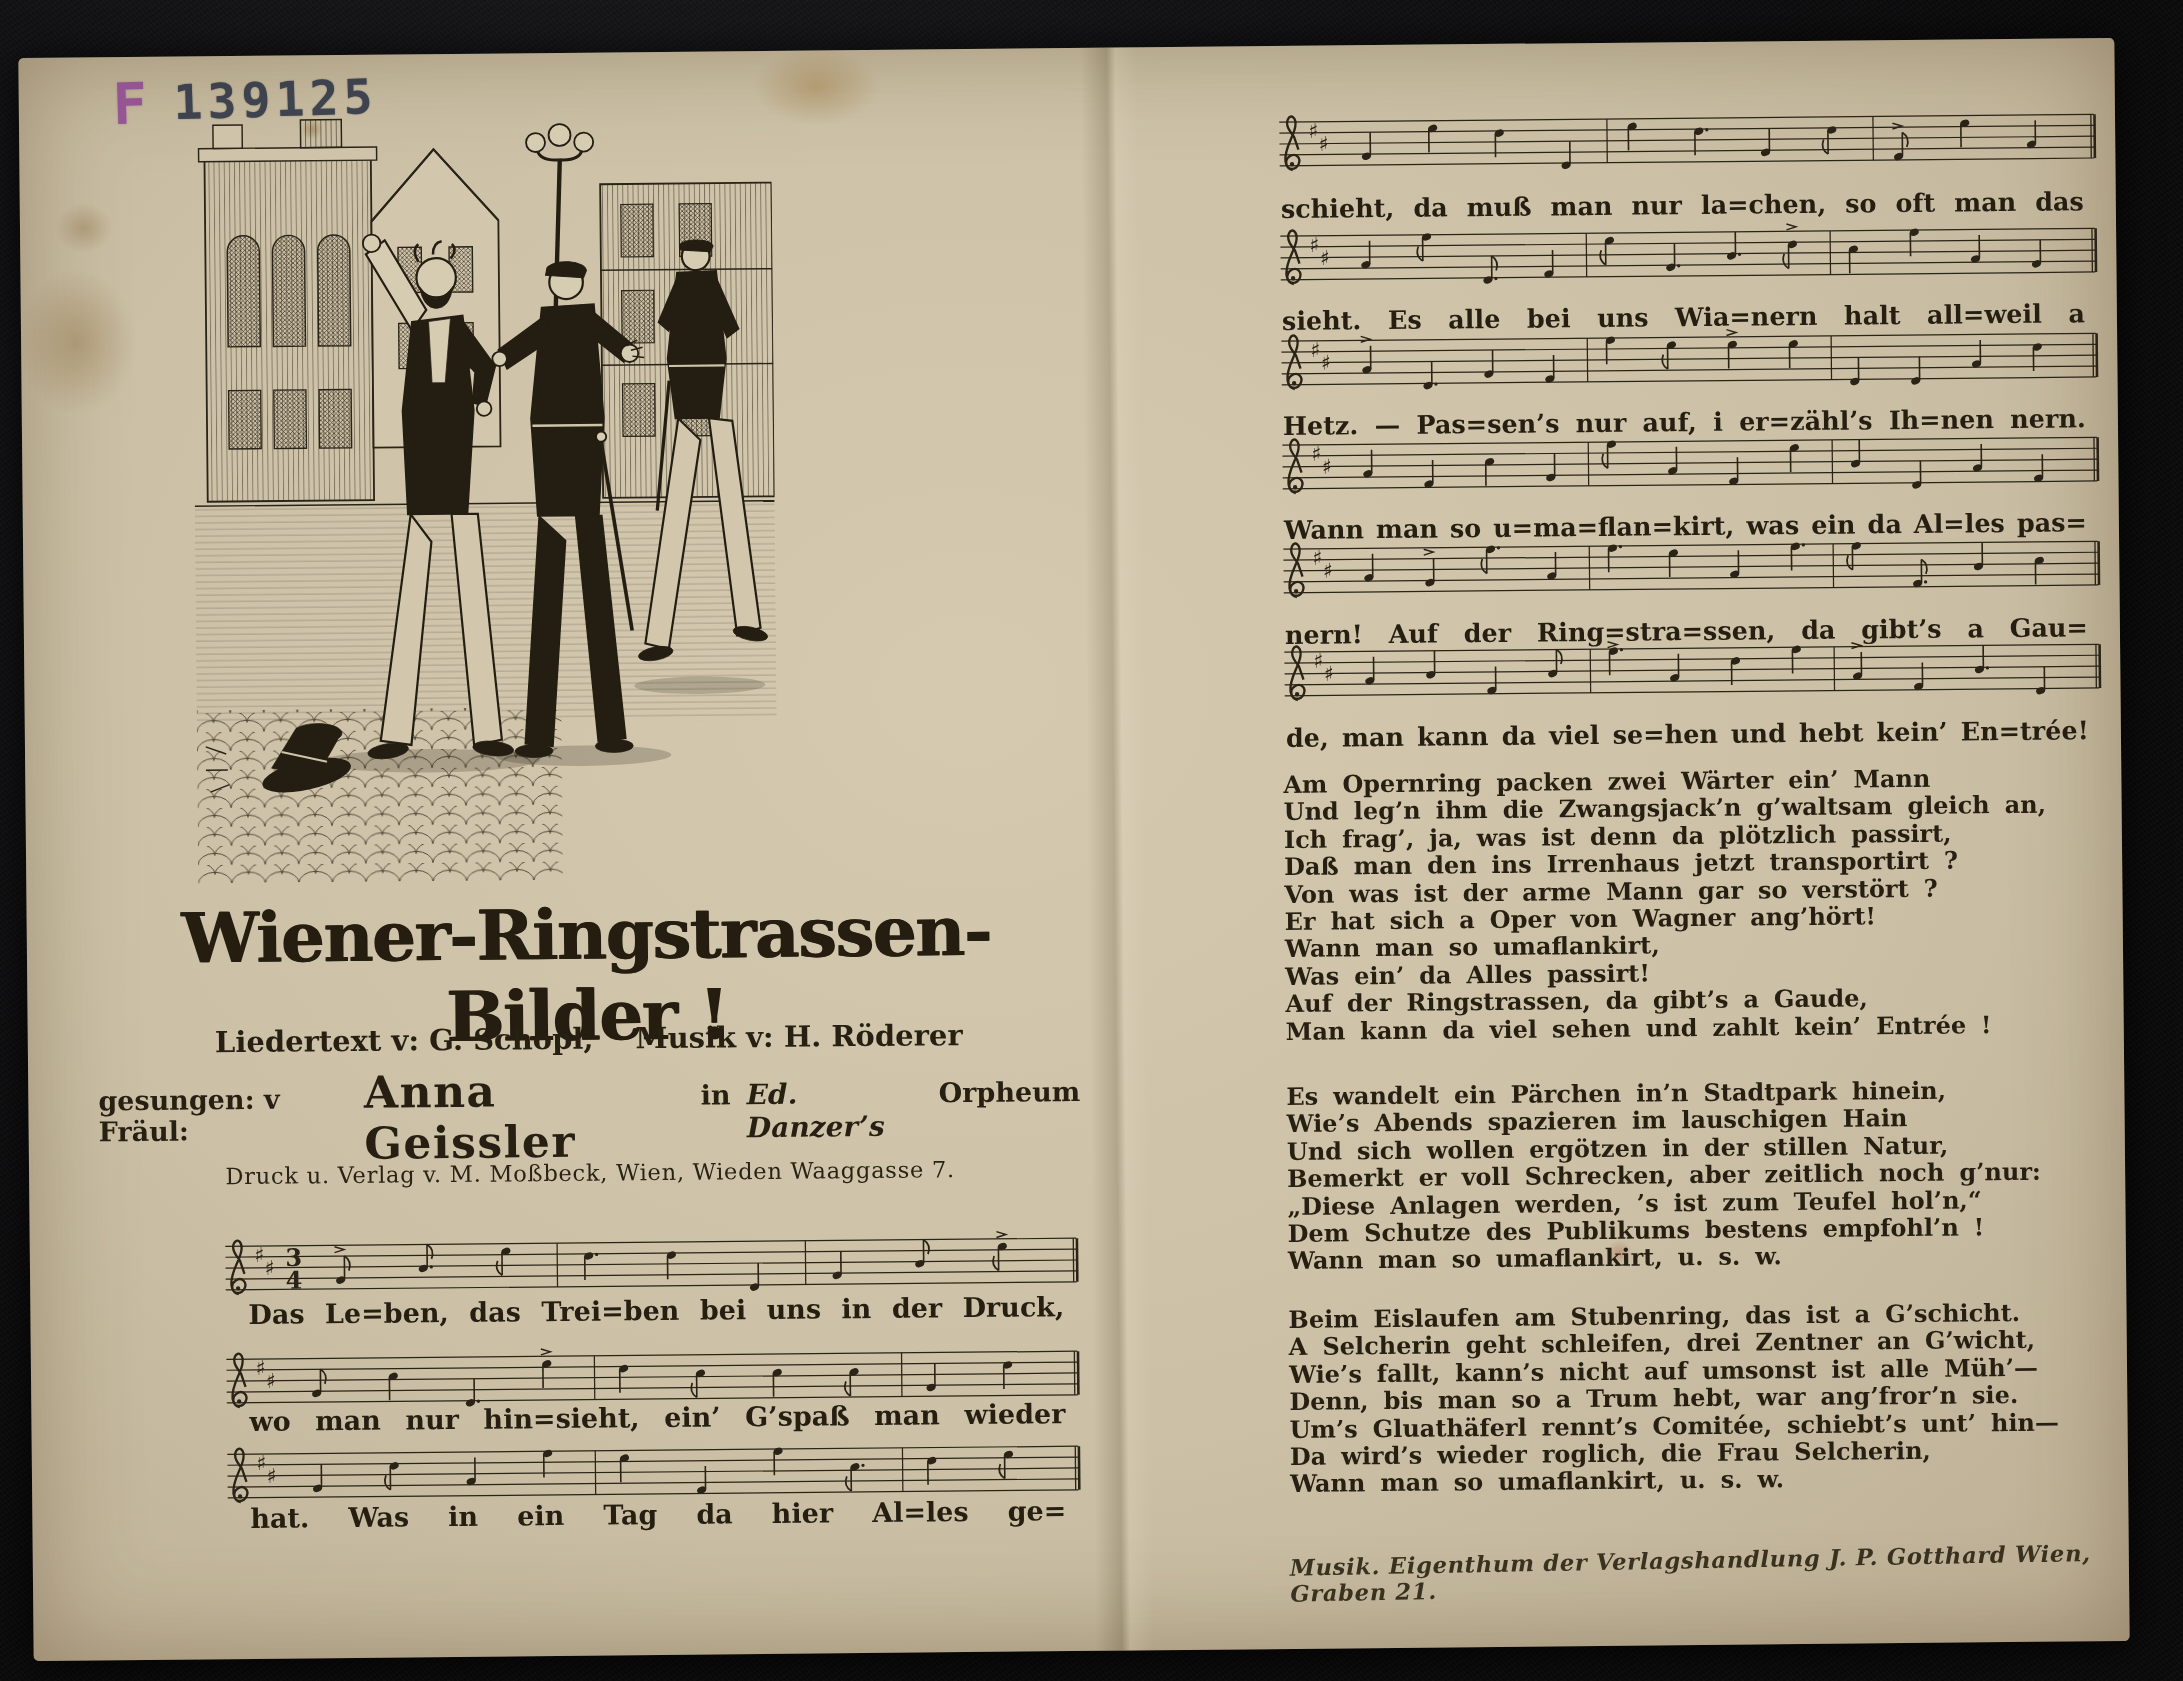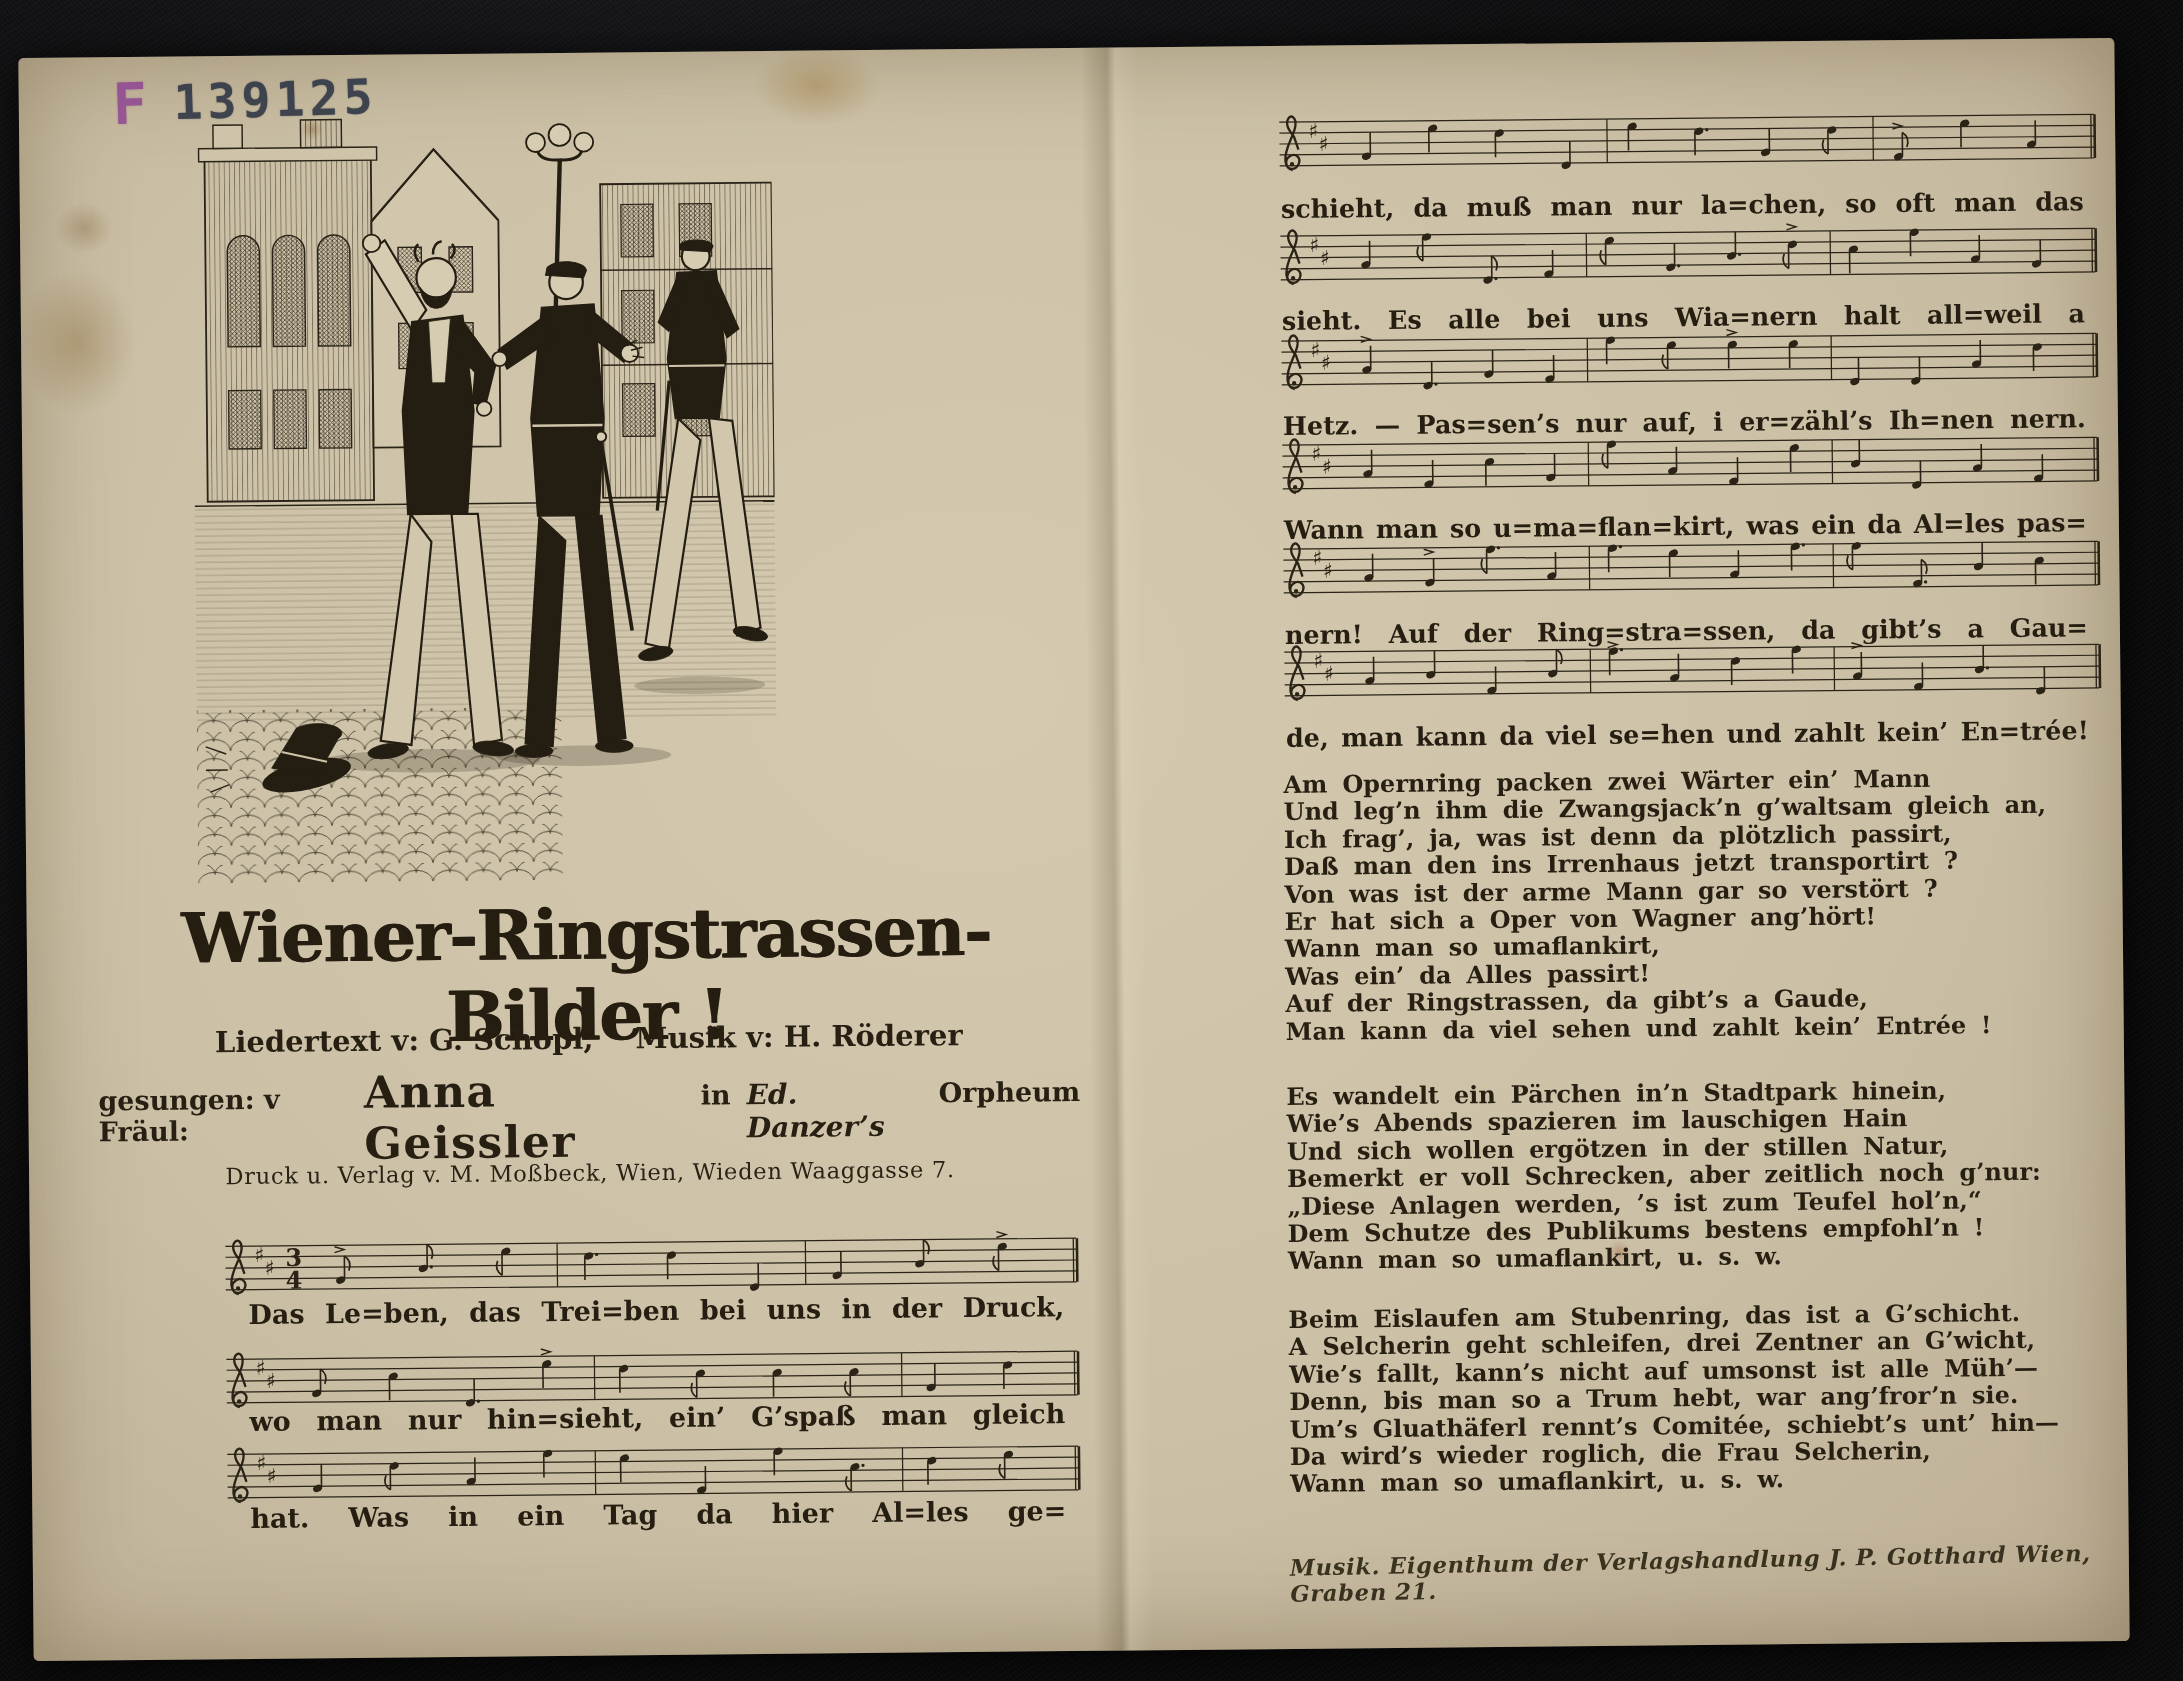--- a/index.html
+++ b/index.html
@@ -364,21 +364,21 @@
         <line x1="1175" y1="14" x2="1175" y2="74" stroke="#2a2316" stroke-width="3.5"></line>
       </svg>
     <div class="lyric ll ll2">
         <span>wo</span>
         <span>man</span>
         <span>nur</span>
         <span>hin=sieht,</span>
         <span>ein’</span>
         <span>G’spaß</span>
         <span>man</span>
-        <span>gleich</span>
+        <span>wieder</span>
       </div>
 
     <svg class="stave ls3" viewBox="0 0 1178 88">
         <line x1="4" y1="14" x2="1174" y2="14" stroke="#2a2316" stroke-width="1.7"></line>
         <line x1="4" y1="29" x2="1174" y2="29" stroke="#2a2316" stroke-width="1.7"></line>
         <line x1="4" y1="44" x2="1174" y2="44" stroke="#2a2316" stroke-width="1.7"></line>
         <line x1="4" y1="59" x2="1174" y2="59" stroke="#2a2316" stroke-width="1.7"></line>
         <line x1="4" y1="74" x2="1174" y2="74" stroke="#2a2316" stroke-width="1.7"></line>
         <g transform="translate(8,0)" stroke="#2a2316" fill="none" stroke-width="3.2">
           <path d="M14 80 C4 78 2 66 10 61 C18 56 26 63 22 72 C18 80 6 82 4 68 C2 50 16 34 18 20 C20 8 12 2 8 10 C4 18 10 26 16 34 L22 52"></path>
@@ -762,21 +762,21 @@
         <line x1="1125" y1="14" x2="1125" y2="74" stroke="#2a2316" stroke-width="3.5"></line>
       </svg>
     <div class="lyric rl rl6">
         <span>de,</span>
         <span>man</span>
         <span>kann</span>
         <span>da</span>
         <span>viel</span>
         <span>se=hen</span>
         <span>und</span>
-        <span>zahlt</span>
+        <span>hebt</span>
         <span>kein’</span>
         <span>En=trée!</span>
       </div>
 
     <div class="verse v1">
         <div class="vline">Am Opernring packen zwei Wärter ein’ Mann</div>
         <div class="vline">Und leg’n ihm die Zwangsjack’n g’waltsam gleich an,</div>
         <div class="vline">Ich frag’, ja, was ist denn da plötzlich passirt,</div>
         <div class="vline">Daß man den ins Irrenhaus jetzt transportirt ?</div>
         <div class="vline">Von was ist der arme Mann gar so verstört ?</div>

